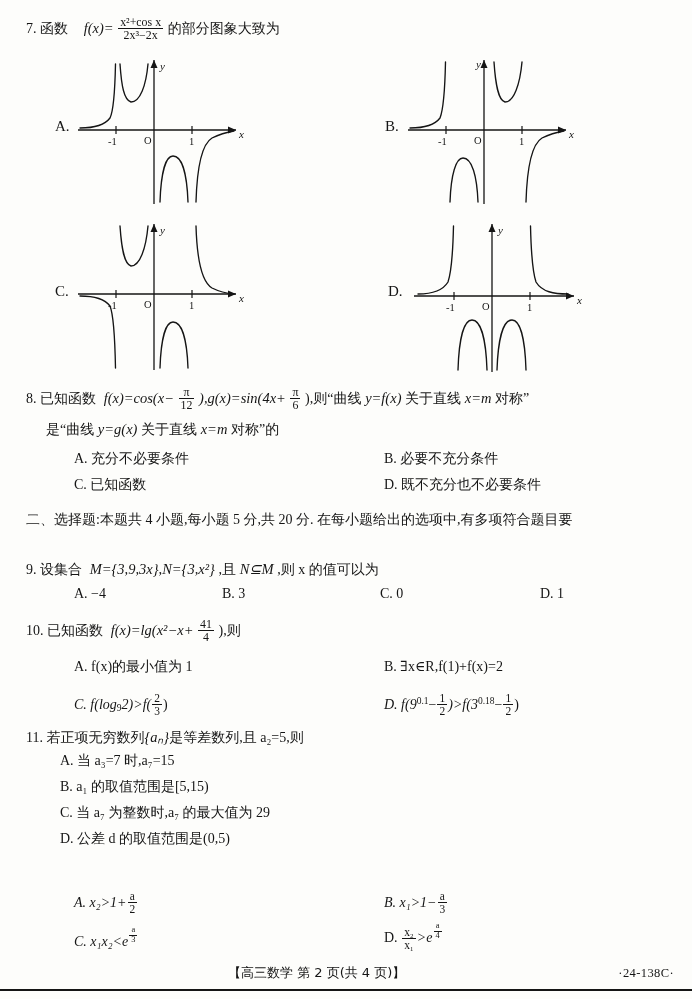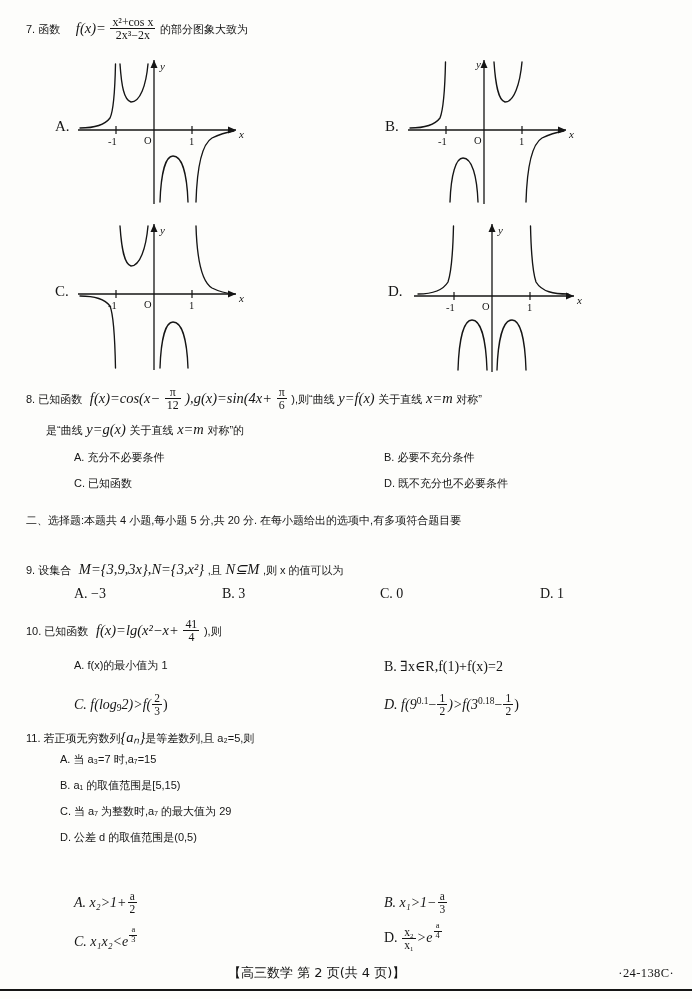--- a/index.html
+++ b/index.html
@@ -10,21 +10,21 @@
     color:#1a1a1a;
     position:relative;
     overflow:hidden;
     -webkit-font-smoothing:none;
   }
   .page{position:absolute;inset:0;filter:contrast(1.05);}
 
   
   .q{position:absolute;font-size:14.5px;line-height:1.55;white-space:nowrap;}
   .opt{position:absolute;font-size:14px;white-space:nowrap;}
-  .cn{font-family:Liberation Sans, sans-serif;font-size:11px;}
+  .cn{font-family:Liberation Serif, serif;font-size:14px;}
   i.v{font-family:"Liberation Serif",serif;font-style:italic;}
   .frac{display:inline-block;vertical-align:-0.55em;text-align:center;font-size:0.82em;line-height:1.05;margin:0 1px;}
   .frac .num{display:block;border-bottom:1px solid #1a1a1a;padding:0 2px;}
   .frac .den{display:block;padding:0 2px;}
   .sup{font-size:0.68em;vertical-align:0.55em;}
   .sub{font-size:0.68em;vertical-align:-0.25em;}
 
   
   .graph{position:absolute;}
   .glabel{position:absolute;font-size:15px;font-family:"Liberation Serif",serif;}
@@ -186,21 +186,21 @@
     <span class="cn">二、选择题:</span><span class="cn">本题共 4 小题,每小题 5 分,共 20 分. 在每小题给出的选项中,有多项符合题目要</span>
   </div>
 
   <div class="q" style="left:26px;top:558px;">
     <span class="cn">9. 设集合</span>
     <span style="margin-left:4px;"><i class="v">M={3,9,3x}</i></span><span>,</span><i class="v">N={3,x²}</i>
     <span class="cn">,且</span>
     <i class="v">N⊆M</i>
     <span class="cn">,则 x 的值可以为</span>
   </div>
-  <div class="opt" style="left:74px;top:586px;">A. −3</div>
+  <div class="opt" style="left:74px;top:586px;">A. −4</div>
   <div class="opt" style="left:222px;top:586px;">B. 3</div>
   <div class="opt" style="left:380px;top:586px;">C. 0</div>
   <div class="opt" style="left:540px;top:586px;">D. 1</div>
 
   <div class="q" style="left:26px;top:618px;">
     <span class="cn">10. 已知函数</span>
     <span style="margin-left:4px;text-align:center;"><i class="v">f(x)=lg(x²−x+</i></span>
     <span class="frac">
       <span class="num">41</span>
       <span class="den">4</span>

